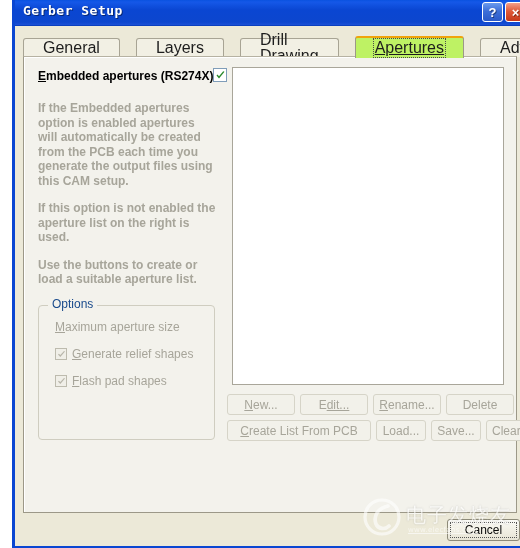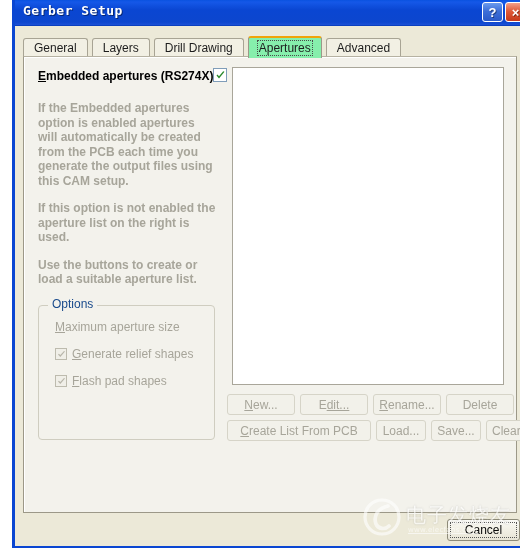--- a/index.html
+++ b/index.html
@@ -96,40 +96,41 @@
     left: 8px;
     top: 10px;
     height: 21px;
     display: flex;
     align-items: flex-end;
   }
   .tab {
     position: relative;
     height: 19px;
     box-sizing: border-box;
-    padding: 0 10px;
-    margin-right: 4px;
+    padding: 0 19px;
+    margin-right: 16px;
     background: #f2f0e4;
     border: 1px solid #a8a494;
     border-bottom: none;
     border-radius: 3px 3px 0 0;
-    font-size: 12px;
+    font-size: 16px;
     color: #1d1d1d;
     display: flex;
     align-items: center;
     line-height: 1;
   }
   .tab.active {
     height: 22px;
-    background: #86efac;
+    background: #bef264;
     border-top: 2px solid #f0a30a;
     border-left: 1px solid #9c9888;
     border-right: 1px solid #9c9888;
     margin-bottom: -1px;
     z-index: 3;
+    text-decoration: underline;
   }
   .tab.active .tablabel {
     outline: 1px dotted #4b4b4b;
     outline-offset: 1px;
   }
 
   .tabpanel {
     position: absolute;
     left: 8px;
     top: 30px;

